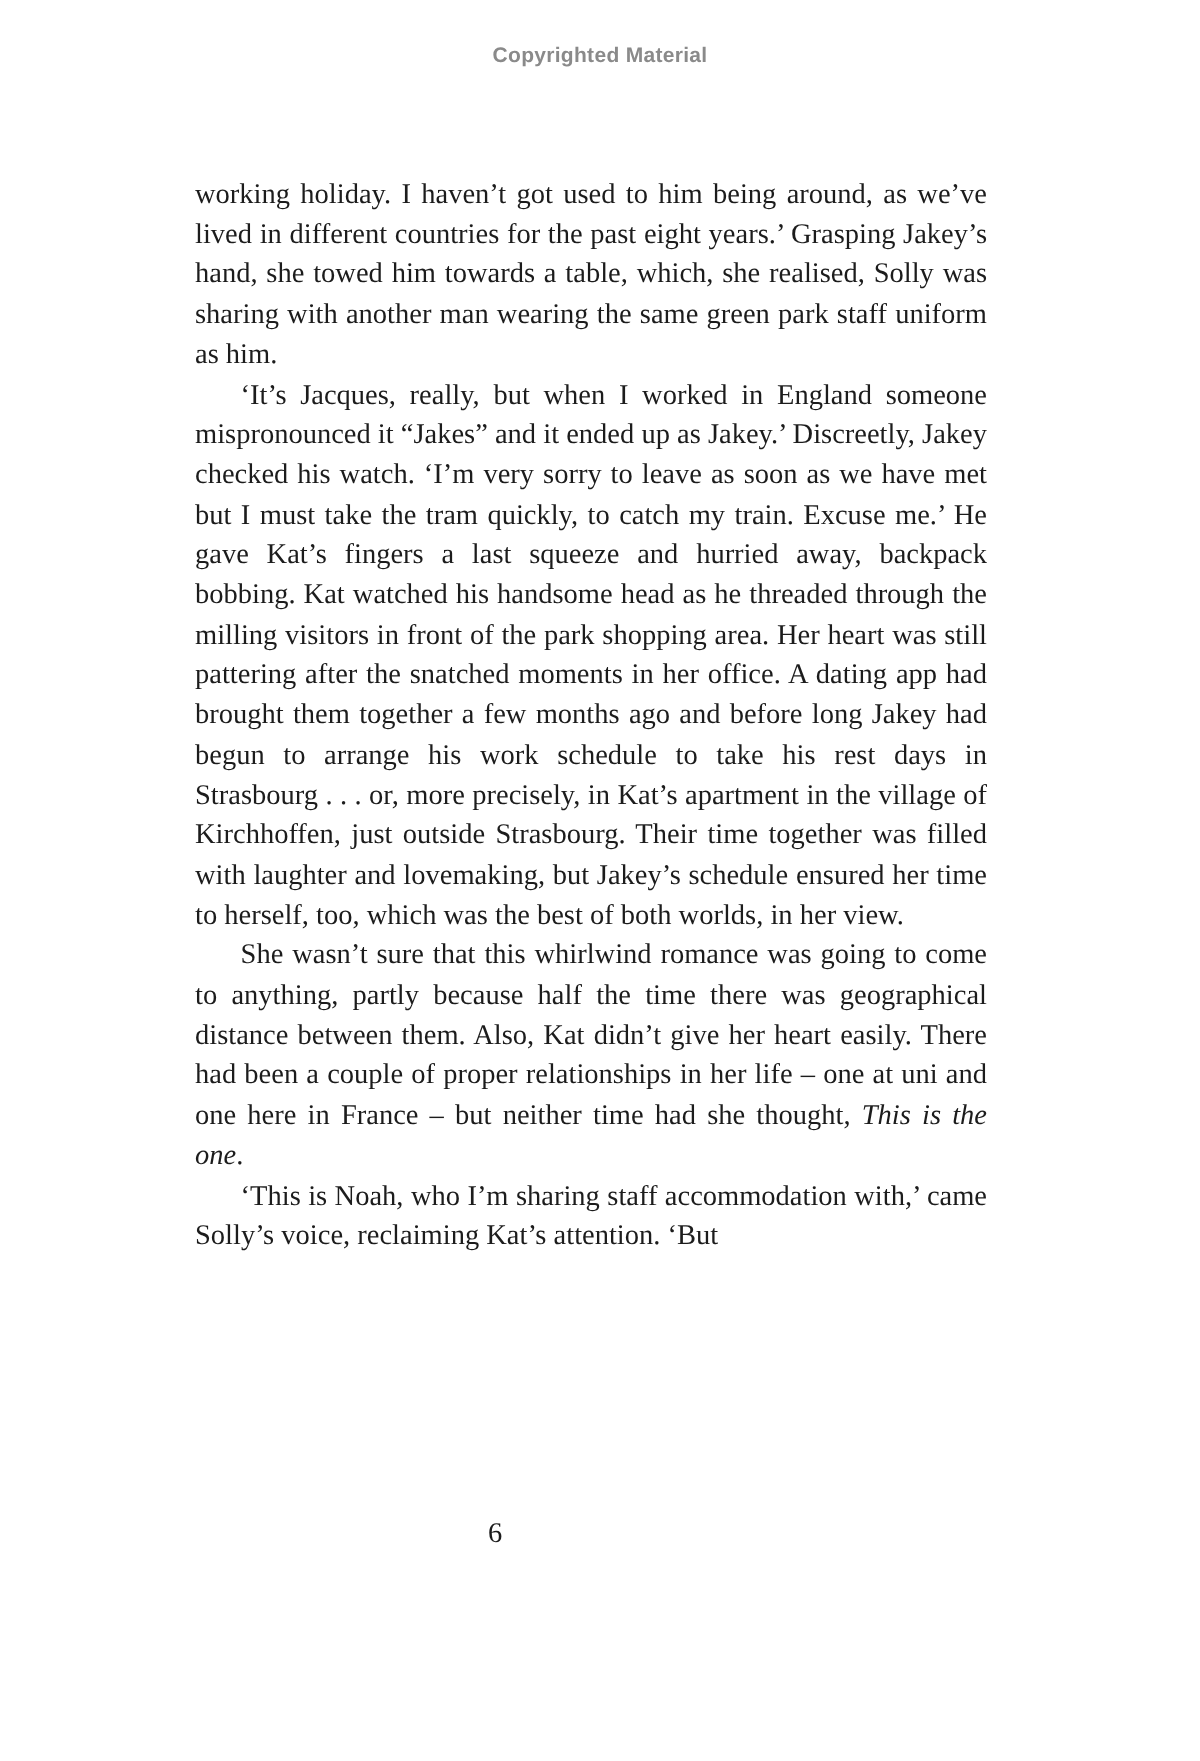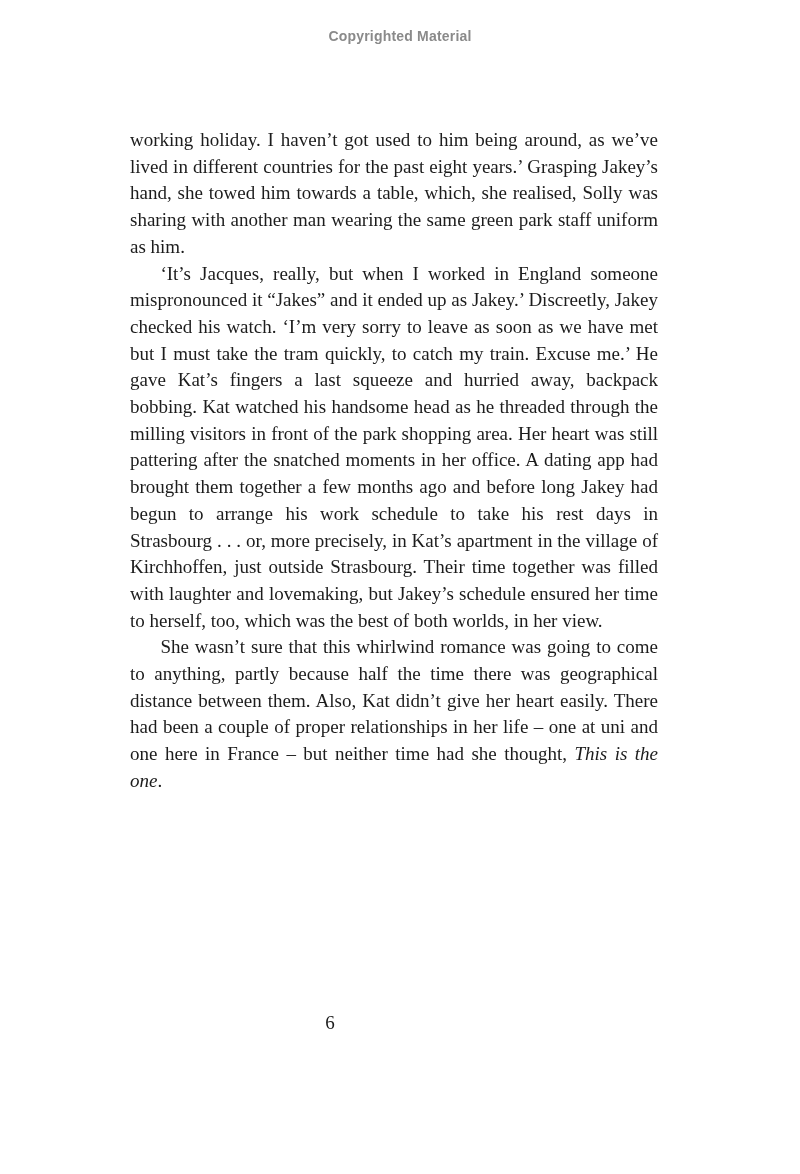--- a/index.html
+++ b/index.html
@@ -22,21 +22,21 @@
     font-family: "Liberation Sans", sans-serif;
     font-size: 14px;
     font-weight: 700;
     letter-spacing: 0.2px;
     color: #8a8a8a;
   }
   .notice.top { top: 28px; }
   .notice.bottom { top: 1131px; }
   .text-block {
     position: absolute;
-    top: 127px;
+    top: 117px;
     left: 130px;
     width: 528px;
     font-family: "Liberation Serif", serif;
     font-size: 19px;
     line-height: 26.7px;
     color: #1c1c1c;
   }
   .para {
     margin: 0;
     text-align: justify;
@@ -61,18 +61,19 @@
 </head>
 <body>
 
 <div class="page">
   <div class="notice top">Copyrighted Material</div>
 
   <div class="text-block">
       <p class="para"><span>working holiday. I haven’t got used to him being around, as we’ve lived in different countries for the past eight years.’ Grasping Jakey’s hand, she towed him towards a table, which, she realised, Solly was sharing with another man wearing the same green park staff uniform as him.</span></p>
       <p class="para indent"><span>‘It’s Jacques, really, but when I worked in England someone mispronounced it “Jakes” and it ended up as Jakey.’ Discreetly, Jakey checked his watch. ‘I’m very sorry to leave as soon as we have met but I must take the tram quickly, to catch my train. Excuse me.’ He gave Kat’s fingers a last squeeze and hurried away, backpack bobbing. Kat watched his handsome head as he threaded through the milling visitors in front of the park shopping area. Her heart was still pattering after the snatched moments in her office. A dating app had brought them together a few months ago and before long Jakey had begun to arrange his work schedule to take his rest days in Strasbourg . . . or, more precisely, in Kat’s apartment in the village of Kirchhoffen, just outside Strasbourg. Their time together was filled with laughter and lovemaking, but Jakey’s schedule ensured her time to herself, too, which was the best of both worlds, in her view.</span></p>
       <p class="para indent"><span>She wasn’t sure that this whirlwind romance was going to come to anything, partly because half the time there was geographical distance between them. Also, Kat didn’t give her heart easily. There had been a couple of proper relationships in her life – one at uni and one here in France – but neither time had she thought, </span><i>This is the one</i><span>.</span></p>
+      <p class="para indent"><span>‘This is Noah, who I’m sharing staff accommodation with,’ came Solly’s voice, reclaiming Kat’s attention. ‘But</span></p>
     </div>
 
   <div class="page-number">6</div>
 
   <div class="notice bottom">Copyrighted Material</div>
 </div>
 
 </body></html>

